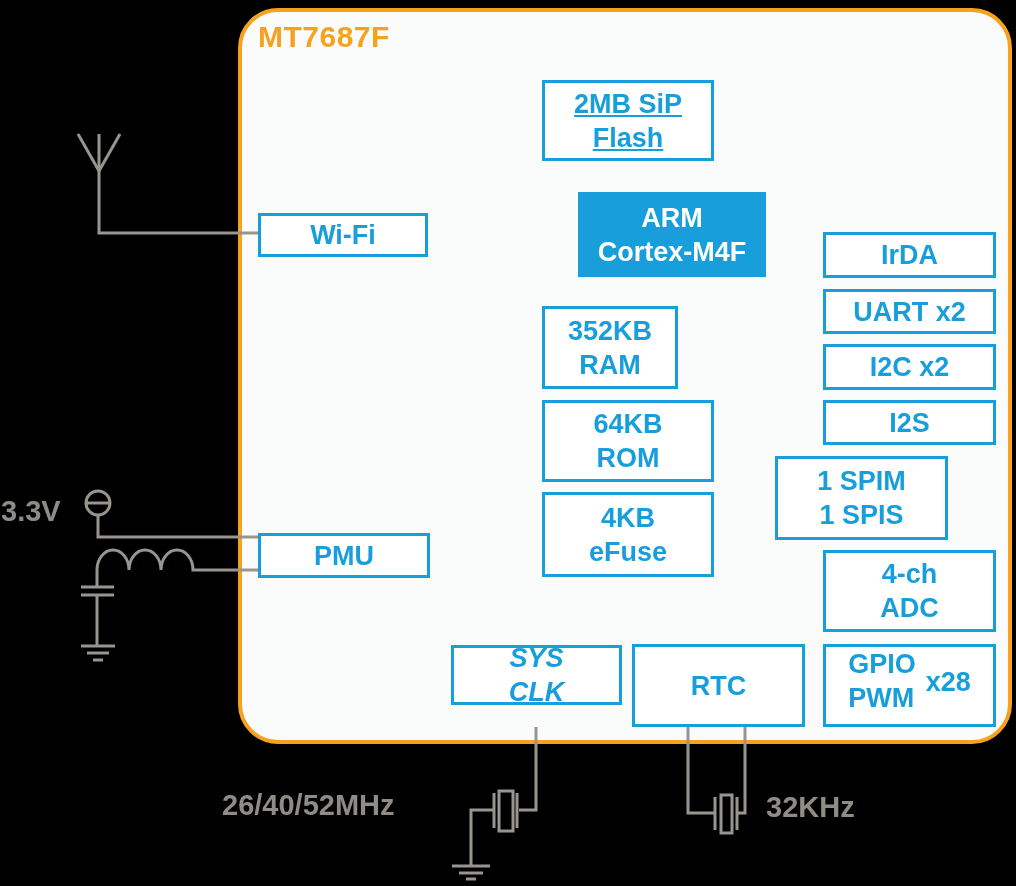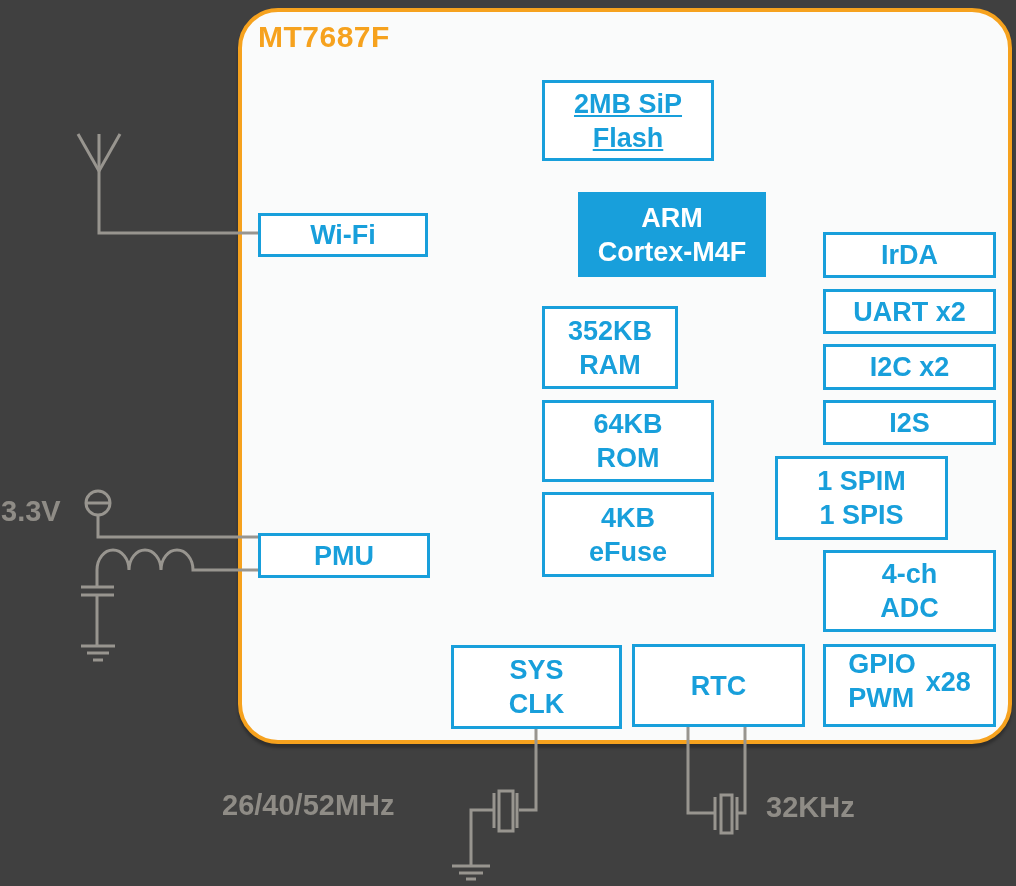--- a/index.html
+++ b/index.html
@@ -4,21 +4,21 @@
 <style>
   html,body{margin:0;padding:0;}
   body{
     background:#4d666e;
     font-family:"Liberation Sans","DejaVu Sans",sans-serif;
     -webkit-font-smoothing:antialiased;
   }
   #canvas{
     position:relative;
     width:1016px;height:886px;
-    background:#404040;
+    background:#000000;
     overflow:hidden;
   }
   
   .chip{
     position:absolute;
     left:238px;top:8px;width:774px;height:736px;
     box-sizing:border-box;
     background:#fafbfb;
     border:4px solid #f6a21e;
     border-radius:40px;
@@ -160,21 +160,21 @@
   </div>
 
   <div class="blk" style="left:258px;top:213px;width:170px;height:44px;">
     <div class="ln">Wi-Fi</div>
   </div>
 
   <div class="blk" style="left:258px;top:533px;width:172px;height:45px;">
     <div class="ln">PMU</div>
   </div>
 
-  <div class="blk" style="left:451px;top:645px;width:171px;height:84px;">
+  <div class="blk" style="left:451px;top:645px;width:171px;height:60px;font-style:italic;">
     <div class="ln">SYS</div>
     <div class="ln">CLK</div>
   </div>
 
   <div class="blk" style="left:632px;top:644px;width:173px;height:83px;">
     <div class="ln">RTC</div>
   </div>
 
   <div class="blk" style="left:823px;top:232px;width:173px;height:46px;">
     <div class="ln">IrDA</div>

